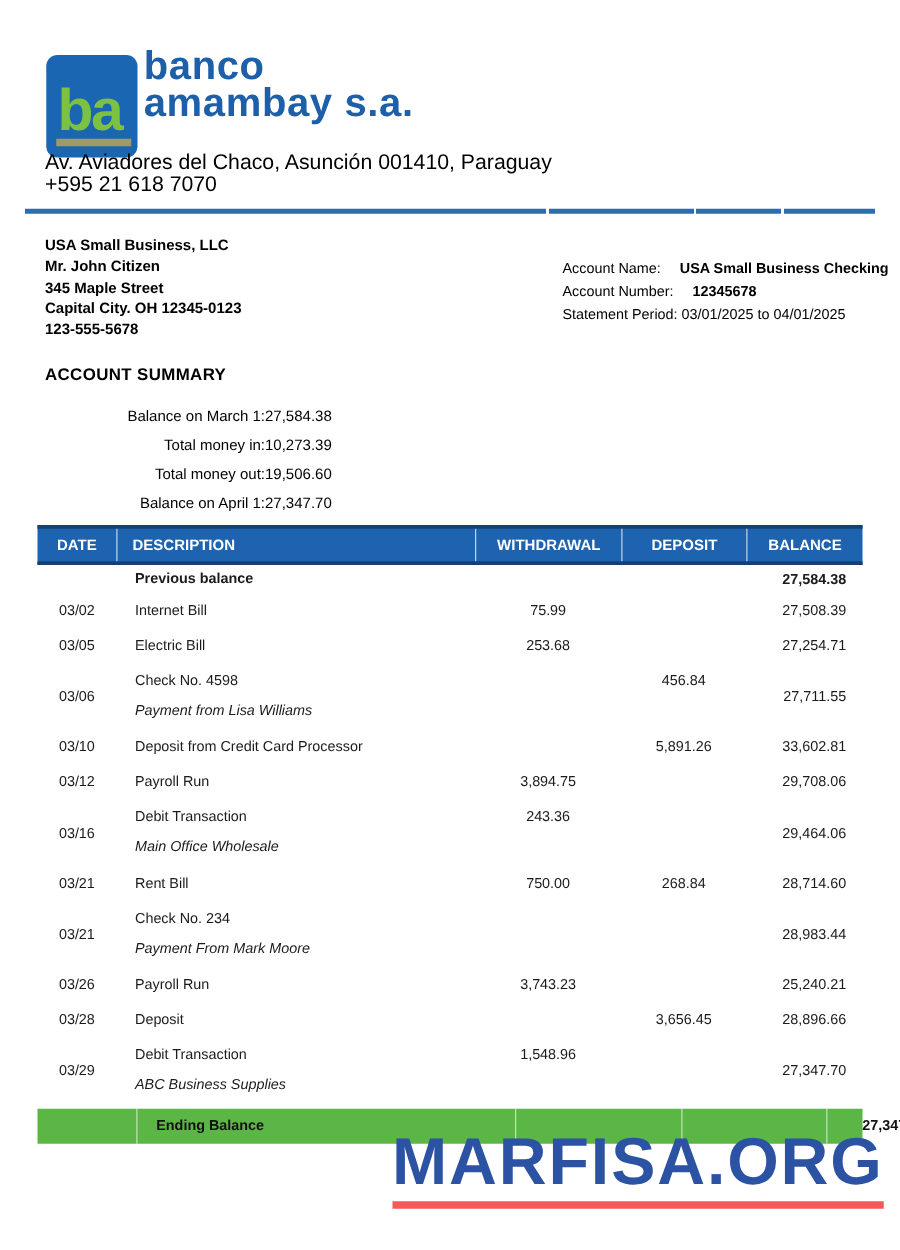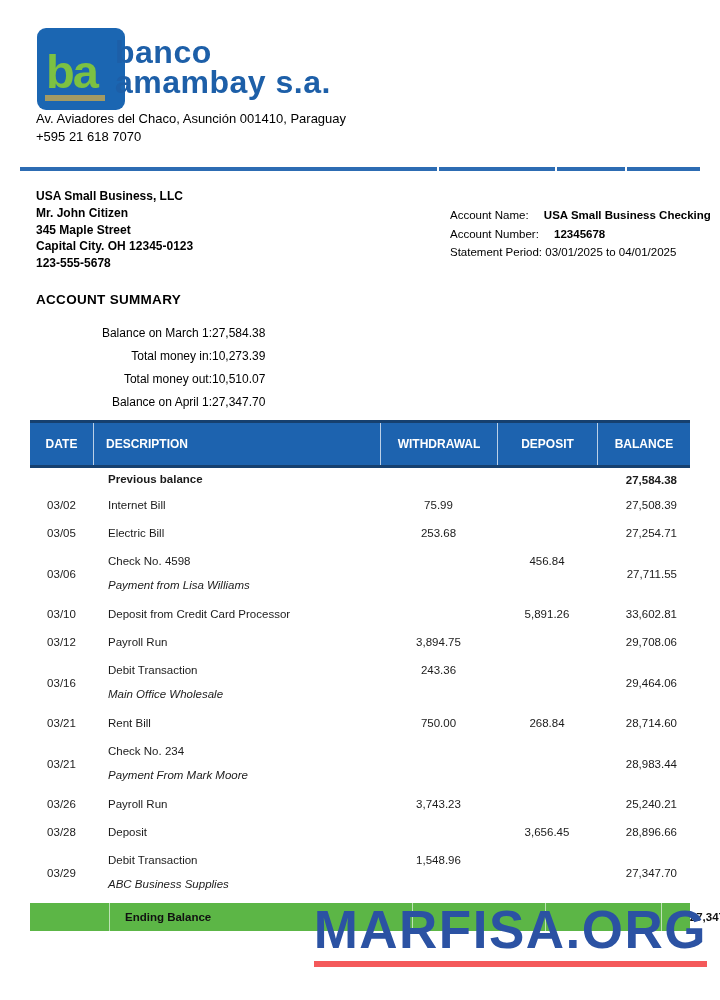--- a/index.html
+++ b/index.html
@@ -3,33 +3,33 @@
 <meta charset="utf-8">
 <style>
   html,body { margin:0; padding:0; background:#ffffff; }
   #page {
     position:relative; width:720px; height:1000px; background:#fff;
     font-family:"Liberation Sans", sans-serif; color:#1b1b1b; overflow:hidden;
   }
 
   
   .logo { position:absolute; left:37px; top:28px; }
-  .logo-mark { position:absolute; left:0; top:0; width:88px; height:82px;
+  .logo-mark { position:absolute; left:0; top:16px; width:73px; height:82px;
     background:var(--brand-blue); border-radius:9px; }
   .logo-ba { position:absolute; left:9px; bottom:15px; font-size:47px; font-weight:bold;
     color:var(--monogram-green); letter-spacing:-2px; line-height:1; }
   .logo-bar { position:absolute; left:8px; bottom:9px; width:60px; height:6px;
     background:var(--monogram-bar); }
   .logo-text { position:absolute; left:78px; top:9px; color:var(--wordmark-blue);
     font-weight:bold; white-space:nowrap; }
   .logo-text .l1 { font-size:32px; line-height:30px; letter-spacing:0.5px; }
   .logo-text .l2 { font-size:32px; line-height:30px; letter-spacing:0.5px; }
 
   
-  .bank-address { position:absolute; left:36px; top:110px; font-size:13px; line-height:17.5px; color:#000; }
+  .bank-address { position:absolute; left:36px; top:121px; font-size:17px; line-height:17.5px; color:#000; }
 
   
   .divider { position:absolute; left:20px; top:167px; width:680px; height:4px;
     background:linear-gradient(to right,
       var(--divider-blue) 0px, var(--divider-blue) 417px,
       #ffffff 417px, #ffffff 419px,
       var(--divider-blue) 419px, var(--divider-blue) 535px,
       #ffffff 535px, #ffffff 537px,
       var(--divider-blue) 537px, var(--divider-blue) 605px,
       #ffffff 605px, #ffffff 607px,
@@ -47,21 +47,21 @@
   .summary { position:absolute; left:36px; top:322px; font-size:12px; color:#000; }
   .summary .srow { display:flex; line-height:23px;text-align:right; }
   .summary .slabel { width:176px; }
 
   
   .txn { position:absolute; left:30px; top:420px; width:660px; font-size:11.5px; }
   .grid5 { display:grid; grid-template-columns:63px 287px 117px 100px 93px; }
 
   .thead { background:var(--header-blue); color:#fff; font-weight:bold; font-size:12px;
     border-top:3px solid var(--header-edge); border-bottom:3px solid var(--header-edge); }
-  .thead > div { height:42px; display:flex; align-items:center; justify-content:center; }
+  .thead > div { height:26px; display:flex; align-items:center; justify-content:center; }
   .thead > div + div { border-left:1px solid rgba(255,255,255,0.7); }
   .thead .h-desc { justify-content:flex-start; padding-left:12px; }
 
   .row { align-items:start; padding:4px 0; min-height:20px; }
   .row.single { padding:3.5px 0; }
   .c-date { align-self:center; text-align:center; }
   .c-desc { padding-left:15px; line-height:21px; }
   .d-main { display:block; }
   .d-sub { display:block; font-style:italic; }
   .double .d-sub { margin-top:3px; }
@@ -124,21 +124,21 @@
     <div class="srow">
       <span class="slabel">Balance on March 1:</span>
       <span class="sval">27,584.38</span>
     </div>
     <div class="srow">
       <span class="slabel">Total money in:</span>
       <span class="sval">10,273.39</span>
     </div>
     <div class="srow">
       <span class="slabel">Total money out:</span>
-      <span class="sval">10,510.07</span>
+      <span class="sval">19,506.60</span>
     </div>
     <div class="srow">
       <span class="slabel">Balance on April 1:</span>
       <span class="sval">27,347.70</span>
     </div>
   </div>
 
   <div class="txn">
 
     <div class="thead grid5">

